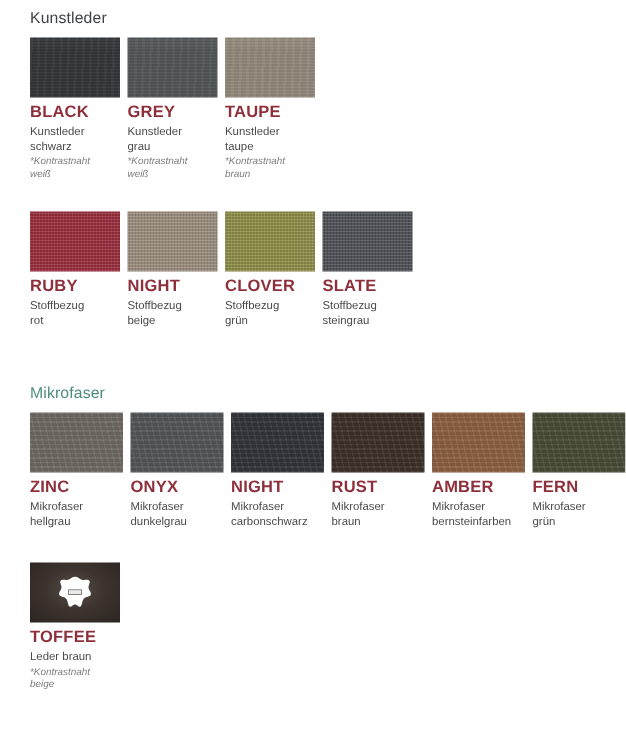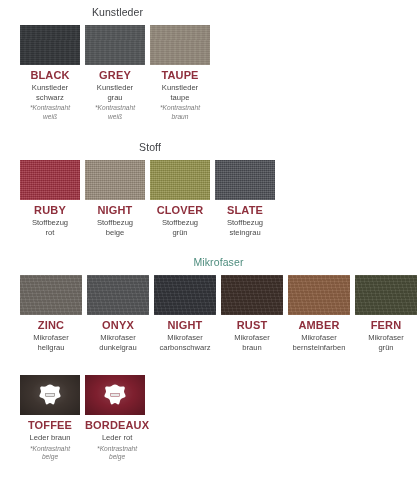--- a/index.html
+++ b/index.html
@@ -3,21 +3,21 @@
 <meta charset="utf-8">
 <style>
   * { box-sizing: border-box; }
   html, body {
     margin: 0; padding: 0;
     width: 417px; height: 500px;
     background: #ffffff;
     font-family: "Liberation Sans", sans-serif;
     overflow: hidden;
   }
-  .page { width: 417px; height: 500px; position: relative; background:#fff;text-align:center; }
+  .page { width: 417px; height: 500px; position: relative; background:#fff; }
 
   .section { padding-left: 20px; }
   .section-title {
     font-size: 10.5px;
     font-weight: 400;
     letter-spacing: 0.1px;
     margin: 0 0 7px 0;
     line-height: 12px;
   }
   .t-kunstleder { color: #3f4145; }
@@ -124,21 +124,20 @@
         <div class="desc" style="white-space:pre-line">Kunstleder
 taupe</div>
         <div class="note">*Kontrastnaht
   braun</div>
       </div>
 
     </div>
   </div>
 
   <div class="section" id="s-stoff">
-    <div class="section-title t-stoff">Stoff</div>
     <div class="row">
 
       <div class="cell">
         <div class="swatch tex-stoff" style="background-color:#9e2e3e"></div>
         <div class="name">RUBY</div>
         <div class="desc" style="white-space:pre-line">Stoffbezug
 rot</div>
       </div>
 
       <div class="cell">
@@ -226,30 +225,17 @@
             <rect x="15.8" y="18.8" width="16.4" height="5.4" fill="#e9e9e9"></rect>
           </svg>
         </div>
         <div class="name">TOFFEE</div>
         <div class="desc">Leder braun</div>
         <div class="note">*Kontrastnaht
   beige</div>
       </div>
 
 
-      <div class="cell">
-        <div class="swatch leder" style="background-color:#7d1f2e">
-          <svg class="hide-icon" width="24" height="22" viewBox="0 0 48 44">
-            <path fill="#ffffff" d="M24 1 C20 1 18 4 15 5 C11 6 7 4 5 6 C3 8 6 12 6 15 C6 19 2 21 3 25 C4 28 9 27 12 30 C15 33 14 39 17 41 C19 42 21 38 24 38 C27 38 29 42 31 41 C34 39 33 33 36 30 C39 27 44 28 45 25 C46 21 42 19 42 15 C42 12 45 8 43 6 C41 4 37 6 33 5 C30 4 28 1 24 1 Z"></path>
-            <rect x="15" y="18" width="18" height="7" fill="#8c2a38"></rect>
-            <rect x="15.8" y="18.8" width="16.4" height="5.4" fill="#e9e9e9"></rect>
-          </svg>
-        </div>
-        <div class="name">BORDEAUX</div>
-        <div class="desc">Leder rot</div>
-        <div class="note">*Kontrastnaht
-  beige</div>
-      </div>
 
     </div>
   </div>
 
 </div>
 
 </body></html>

